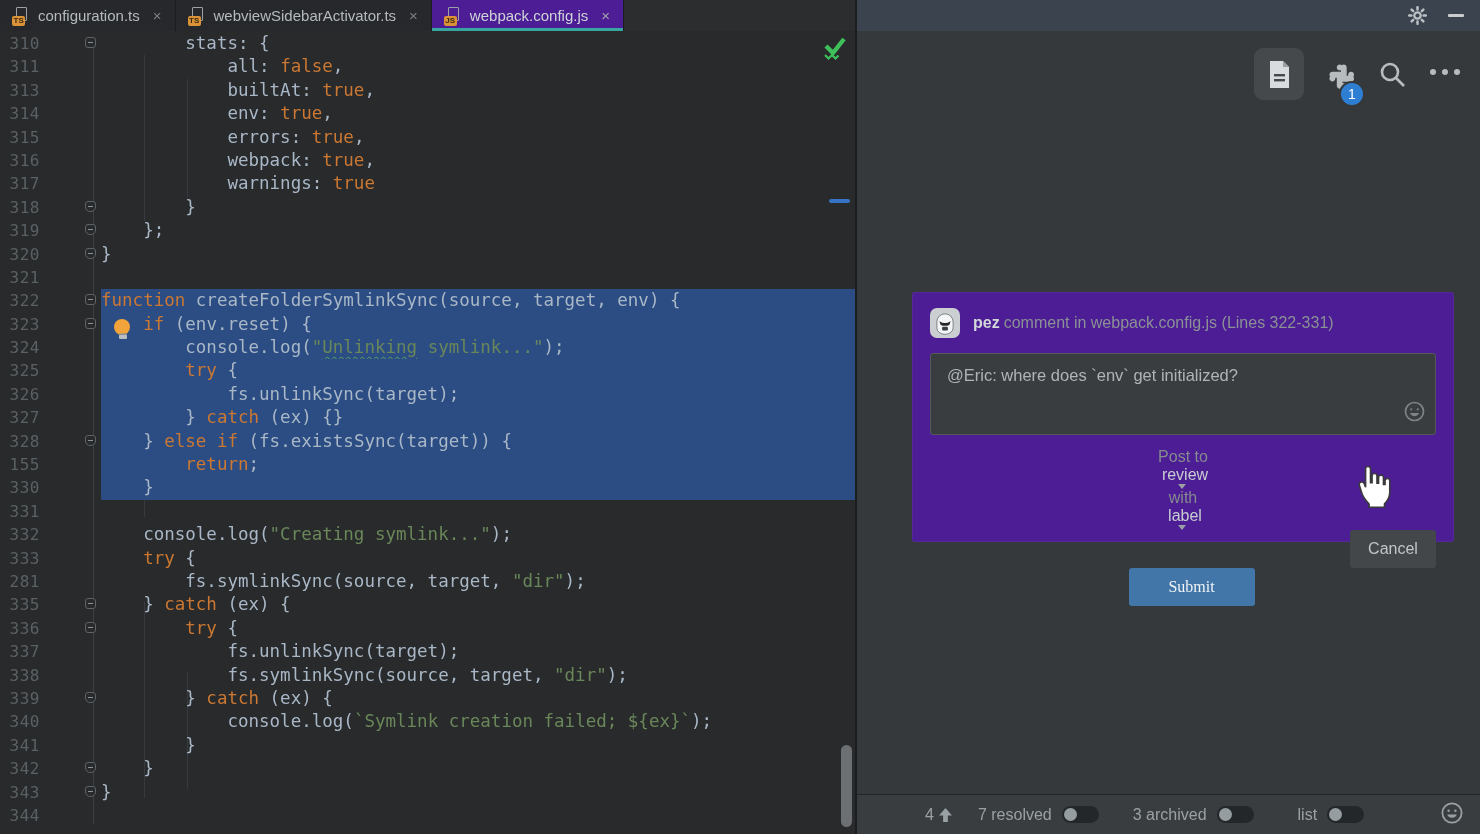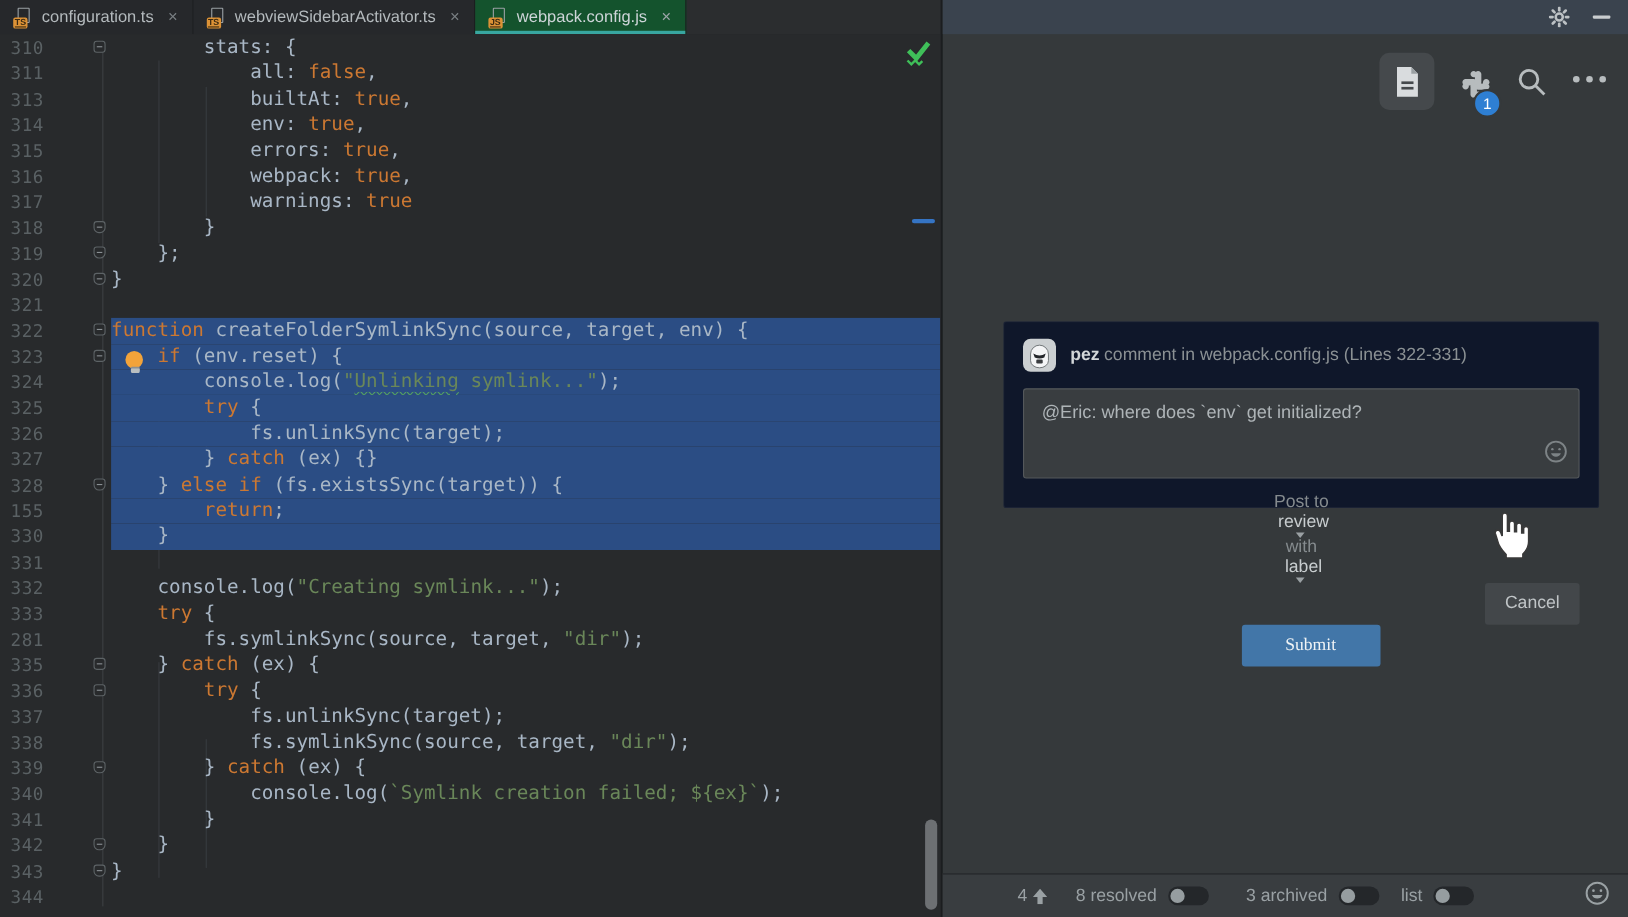--- a/index.html
+++ b/index.html
@@ -13,29 +13,28 @@
   .app { display:flex; width:1480px; height:834px; }
 
   
   .editor-pane { width:855px; flex:none; position:relative; background:#282a2c; }
   .tabbar { height:31px; background:#2b2d2f; display:flex; align-items:stretch; }
   .tab {
     display:flex; align-items:center; gap:8px; padding:0 13px;
     background:#26282b; border-right:1px solid #1b1d1f;
     font-size:15px; color:#b4babd; position:relative; cursor:default; white-space:nowrap;
   }
-  .tab.active { background:#14532d; color:#ced5d8; }
+  .tab.active { background:#4c1d95; color:#ced5d8; }
   .tab.active::after { content:""; position:absolute; left:0; right:0; bottom:0; height:3px; background:#38a6a0; }
   .ficon { width:17px; height:17px; position:relative; flex:none; }
   .ficon .doc { position:absolute; left:3px; top:0; width:11px; height:14px; border:1.5px solid #9ba1a5; border-radius:1px; background:transparent; }
   .ficon .fbadge {
     position:absolute; left:-1px; bottom:-2px; background:#dc9236; color:#3b2a12;
     font-size:8px; font-weight:bold; line-height:10px; padding:0 1.5px; border-radius:2px;
     font-family:"Liberation Sans",sans-serif;
-    text-decoration:underline;
   }
   .tclose { color:#7a8084; font-size:15px; margin-left:5px; }
   .tab.active .tclose { color:#9fa6aa; }
 
   .editarea {
     position:absolute; top:31px; left:0; right:0; bottom:0; overflow:hidden;
     font-family:"DejaVu Sans Mono", monospace; font-size:17.5px; background:#282a2c;
   }
   .foldline { position:absolute; left:93px; top:6px; bottom:10px; width:1px; background:#3c4043; }
   .gd { position:absolute; width:1px; background:rgba(163,177,190,0.13); }
@@ -69,22 +68,22 @@
   .docbox { position:absolute; left:0; top:0; width:50px; height:52px; background:#45494c; border-radius:9px;
     display:flex; align-items:center; justify-content:center; }
   .slackwrap { position:absolute; left:70px; top:11px; width:31px; height:31px; }
   .nbadge { position:absolute; left:85px; top:33px; width:26px; height:26px; border-radius:50%;
     background:#2e7fd3; color:#fff; font-size:14px; display:flex; align-items:center; justify-content:center;
     border:2px solid #35393b; }
   .searchwrap { position:absolute; left:124px; top:12px; width:29px; height:29px; }
   .dots { position:absolute; left:176px; top:21px; display:flex; gap:6px; }
   .dots i { width:6px; height:6px; border-radius:50%; background:#b7bcbe; }
 
-  .card { position:absolute; left:55px; top:292px; width:542px; height:170px;
-    background:#0f172a; border:1px solid rgba(255,255,255,.05); border-radius:3px; padding:15px 17px; }
+  .card { position:absolute; left:55px; top:292px; width:542px; height:250px;
+    background:#4c1d95; border:1px solid rgba(255,255,255,.05); border-radius:3px; padding:15px 17px; }
   .chead { display:flex; align-items:center; gap:13px; }
   .avatar { width:30px; height:30px; border-radius:7px; background:#cbcfd1; overflow:hidden; flex:none;
     display:flex; align-items:center; justify-content:center; }
   .cname { font-size:16px; color:#8b9194; white-space:nowrap; }
   .cname b { color:#d3d7d9; font-weight:bold; margin-right:4px; }
   .ctext { margin-top:15px; height:82px; border:1px solid #54585b; border-radius:3px; position:relative;
     padding:12px 16px; font-size:16.5px; color:#aeb4b7; background:#393d40; }
   .smiley-in { position:absolute; right:9px; bottom:7px; }
   .cfoot { margin-top:13px; display:flex; align-items:center; font-size:16px; color:#858b8e;flex-direction:column; }
   .cfoot .strong { color:#c8cdcf; margin:0 2px 0 6px; }
@@ -95,21 +94,21 @@
   .btn.cancel { width:86px; background:#43474a; color:#c0c5c7; margin-left:auto; }
   .btn.submit { width:126px; background:#4276a8; color:#f0f4f6; margin-left:17px;font-family:Liberation Serif, serif; }
 
   .bbar { position:absolute; left:0; right:0; bottom:0; height:40px; background:#393d40;
     border-top:1px solid #222426; display:flex; align-items:center; font-size:16px; color:#9aa1a4;
     padding:0 16px; }
   .bcount { margin-left:52px; display:flex; align-items:center; gap:5px; }
   .bgroup { display:flex; align-items:center; gap:10px; }
   .toggle { width:37px; height:17px; border-radius:9px; background:#24272a; position:relative; }
   .toggle .knob { position:absolute; left:2px; top:2px; width:13px; height:13px; border-radius:50%; background:#969da0; }
-  .ml26 { margin-left:26px; } .ml34 { margin-left:34px; } .ml36 { margin-left:20px; }
+  .ml26 { margin-left:26px; } .ml34 { margin-left:34px; } .ml36 { margin-left:44px; }
   .bsmiley { margin-left:auto; }
 
   .cursor { position:absolute; left:1356px; top:466px; width:36px; height:42px; pointer-events:none; z-index:50; }
 </style>
 </head>
 <body>
 
 <div class="app">
 
   <div class="editor-pane">
@@ -459,21 +458,21 @@
     </div>
 
     <div class="bbar">
       <div class="bcount">
         <span>4</span>
         <svg width="13" height="14" viewBox="0 0 12 13">
           <path d="M6 0 L12 7 H8.2 V13 H3.8 V7 H0 Z" fill="#9aa1a4"></path>
         </svg>
       </div>
       <div class="bgroup ml26">
-        <span>8 resolved</span>
+        <span>7 resolved</span>
         <div class="toggle">
             <div class="knob"></div>
           </div>
       </div>
       <div class="bgroup ml34">
         <span>3 archived</span>
         <div class="toggle">
             <div class="knob"></div>
           </div>
       </div>

